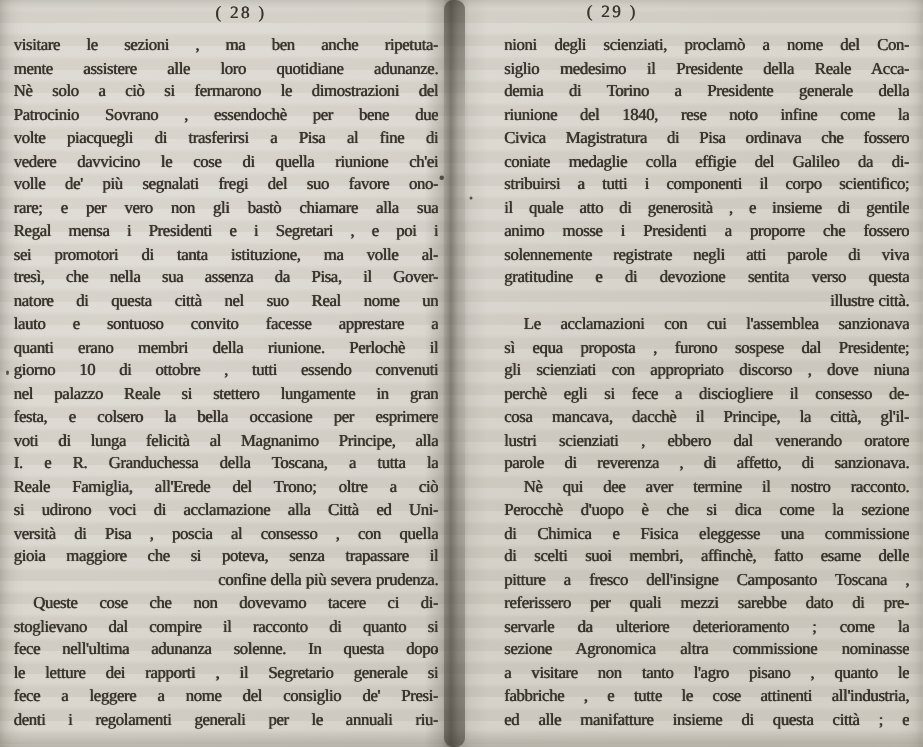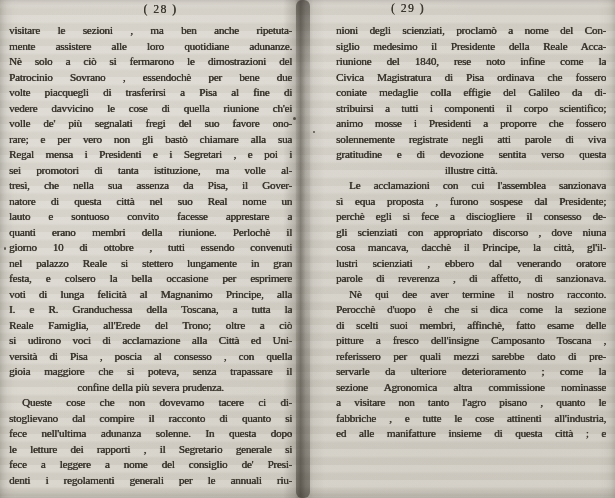--- a/index.html
+++ b/index.html
@@ -39,21 +39,21 @@
   }
   .page.right .pagenum{top:2px;transform:translateX(-17px);}
   .body{
     position:absolute;top:23px;
     font-size:11.2px;letter-spacing:-0.25px;word-spacing:0.5px;
     color:var(--ink);
     text-shadow:0.35px 0 0 currentColor, 0 0 1px rgba(58,54,46,0.30);
   }
   .page.left .body{left:9px;width:283px;}
   .page.right .body{left:40px;width:270px;}
-  .line{height:15.5px;line-height:15.6px;overflow:hidden;text-align:center;white-space:normal;}
+  .line{height:15.5px;line-height:15.6px;overflow:hidden;text-align:right;white-space:normal;}
   .line.j{text-align:justify;text-align-last:justify;}
   .line.ind{text-indent:13px;}
   .gutter{
     position:absolute;top:0;bottom:0;left:283px;width:42px;
     background:linear-gradient(90deg,
       rgba(74,69,60,0) 0%,
       rgba(74,69,60,0.22) 28%,
       rgba(64,59,50,0.52) 42%,
       rgba(74,69,60,0.26) 54%,
       rgba(74,69,60,0.07) 72%,
@@ -120,37 +120,40 @@
       </div>
   </div>
 
   <div class="gutter"></div>
 
   <div class="page right">
     <div class="pagenum">( 29 )</div>
     <div class="body">
         <div class="line j">nioni degli scienziati, proclamò a nome del Con-</div>
         <div class="line j">siglio medesimo il Presidente della Reale Acca-</div>
+        <div class="line j">demia di Torino a Presidente generale della</div>
         <div class="line j">riunione del 1840, rese noto infine come la</div>
         <div class="line j">Civica Magistratura di Pisa ordinava che fossero</div>
         <div class="line j">coniate medaglie colla effigie del Galileo da di-</div>
         <div class="line j">stribuirsi a tutti i componenti il corpo scientifico;</div>
+        <div class="line j">il quale atto di generosità , e insieme di gentile</div>
         <div class="line j">animo mosse i Presidenti a proporre che fossero</div>
         <div class="line j">solennemente registrate negli atti parole di viva</div>
         <div class="line j">gratitudine e di devozione sentita verso questa</div>
         <div class="line">illustre città.</div>
         <div class="line j ind">Le acclamazioni con cui l'assemblea sanzionava</div>
         <div class="line j">sì equa proposta , furono sospese dal Presidente;</div>
+        <div class="line j">gli scienziati con appropriato discorso , dove niuna</div>
         <div class="line j">perchè egli si fece a disciogliere il consesso de-</div>
-        <div class="line j">gli scienziati con appropriato discorso , dove niuna</div>
         <div class="line j">cosa mancava, dacchè il Principe, la città, gl'il-</div>
         <div class="line j">lustri scienziati , ebbero dal venerando oratore</div>
         <div class="line j">parole di reverenza , di affetto, di sanzionava.</div>
         <div class="line j ind">Nè qui dee aver termine il nostro racconto.</div>
         <div class="line j">Perocchè d'uopo è che si dica come la sezione</div>
+        <div class="line j">di Chimica e Fisica eleggesse una commissione</div>
         <div class="line j">di scelti suoi membri, affinchè, fatto esame delle</div>
         <div class="line j">pitture a fresco dell'insigne Camposanto Toscana ,</div>
         <div class="line j">referissero per quali mezzi sarebbe dato di pre-</div>
         <div class="line j">servarle da ulteriore deterioramento ; come la</div>
         <div class="line j">sezione Agronomica altra commissione nominasse</div>
         <div class="line j">a visitare non tanto l'agro pisano , quanto le</div>
         <div class="line j">fabbriche , e tutte le cose attinenti all'industria,</div>
         <div class="line j">ed alle manifatture insieme di questa città ; e</div>
       </div>
   </div>

